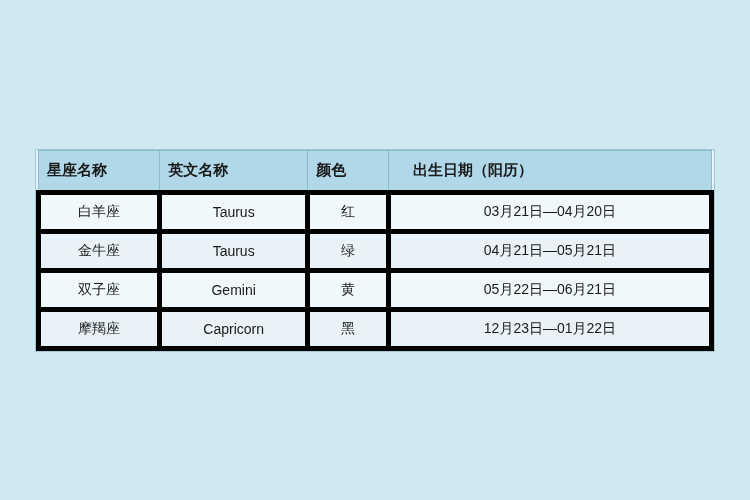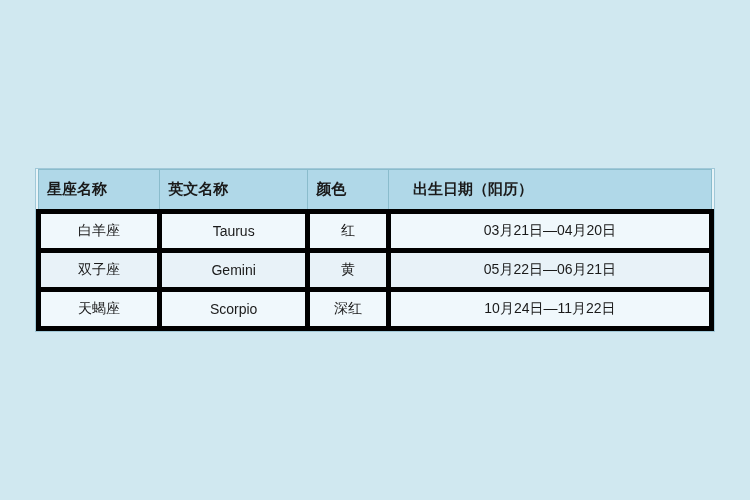--- a/index.html
+++ b/index.html
@@ -78,26 +78,32 @@
       </tr>
     </thead>
     <tbody id="table-body">
     <tr>
           <td>白羊座</td>
           <td>Taurus</td>
           <td>红</td>
           <td>03月21日—04月20日</td>
         </tr>
         <tr>
+          <td>金牛座</td>
+          <td>Taurus</td>
+          <td>绿</td>
+          <td>04月21日—05月21日</td>
+        </tr>
+        <tr>
           <td>双子座</td>
           <td>Gemini</td>
           <td>黄</td>
           <td>05月22日—06月21日</td>
         </tr>
         <tr>
-          <td>天蝎座</td>
-          <td>Scorpio</td>
-          <td>深红</td>
-          <td>10月24日—11月22日</td>
+          <td>摩羯座</td>
+          <td>Capricorn</td>
+          <td>黑</td>
+          <td>12月23日—01月22日</td>
         </tr>
       </tbody>
   </table>
 </div>
 
 </body></html>

